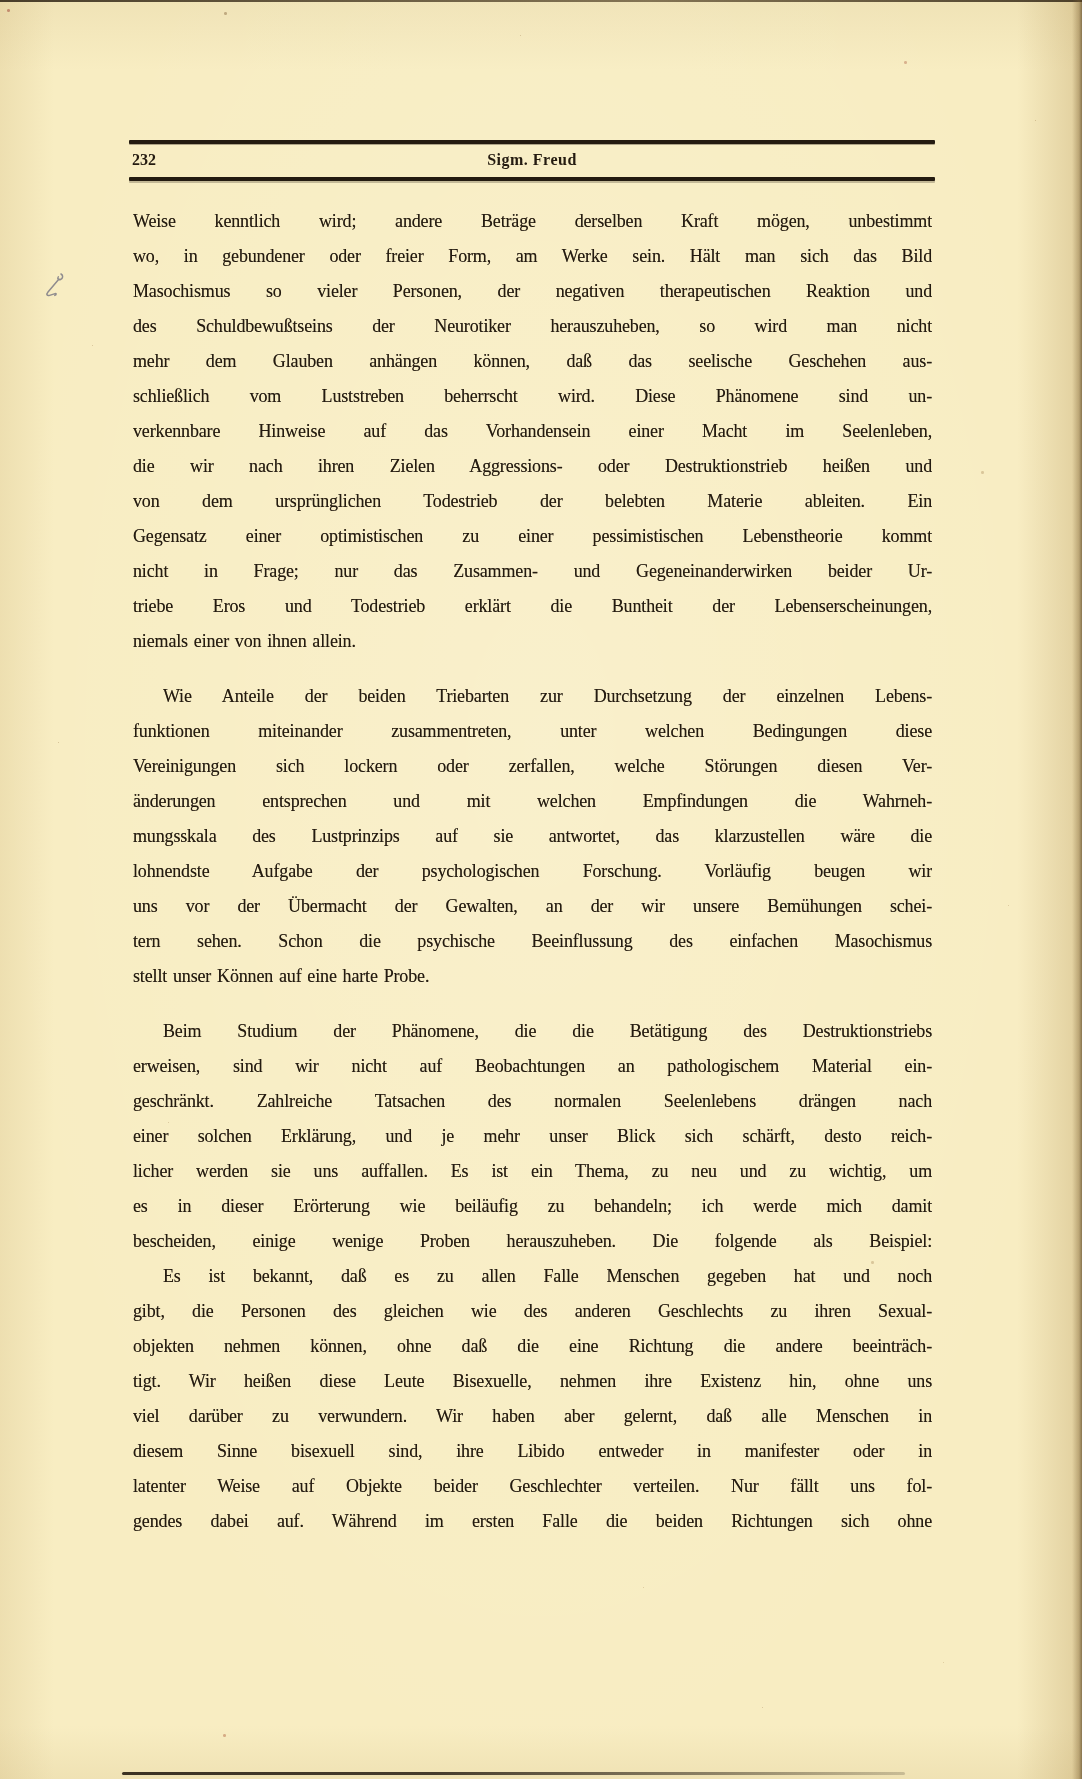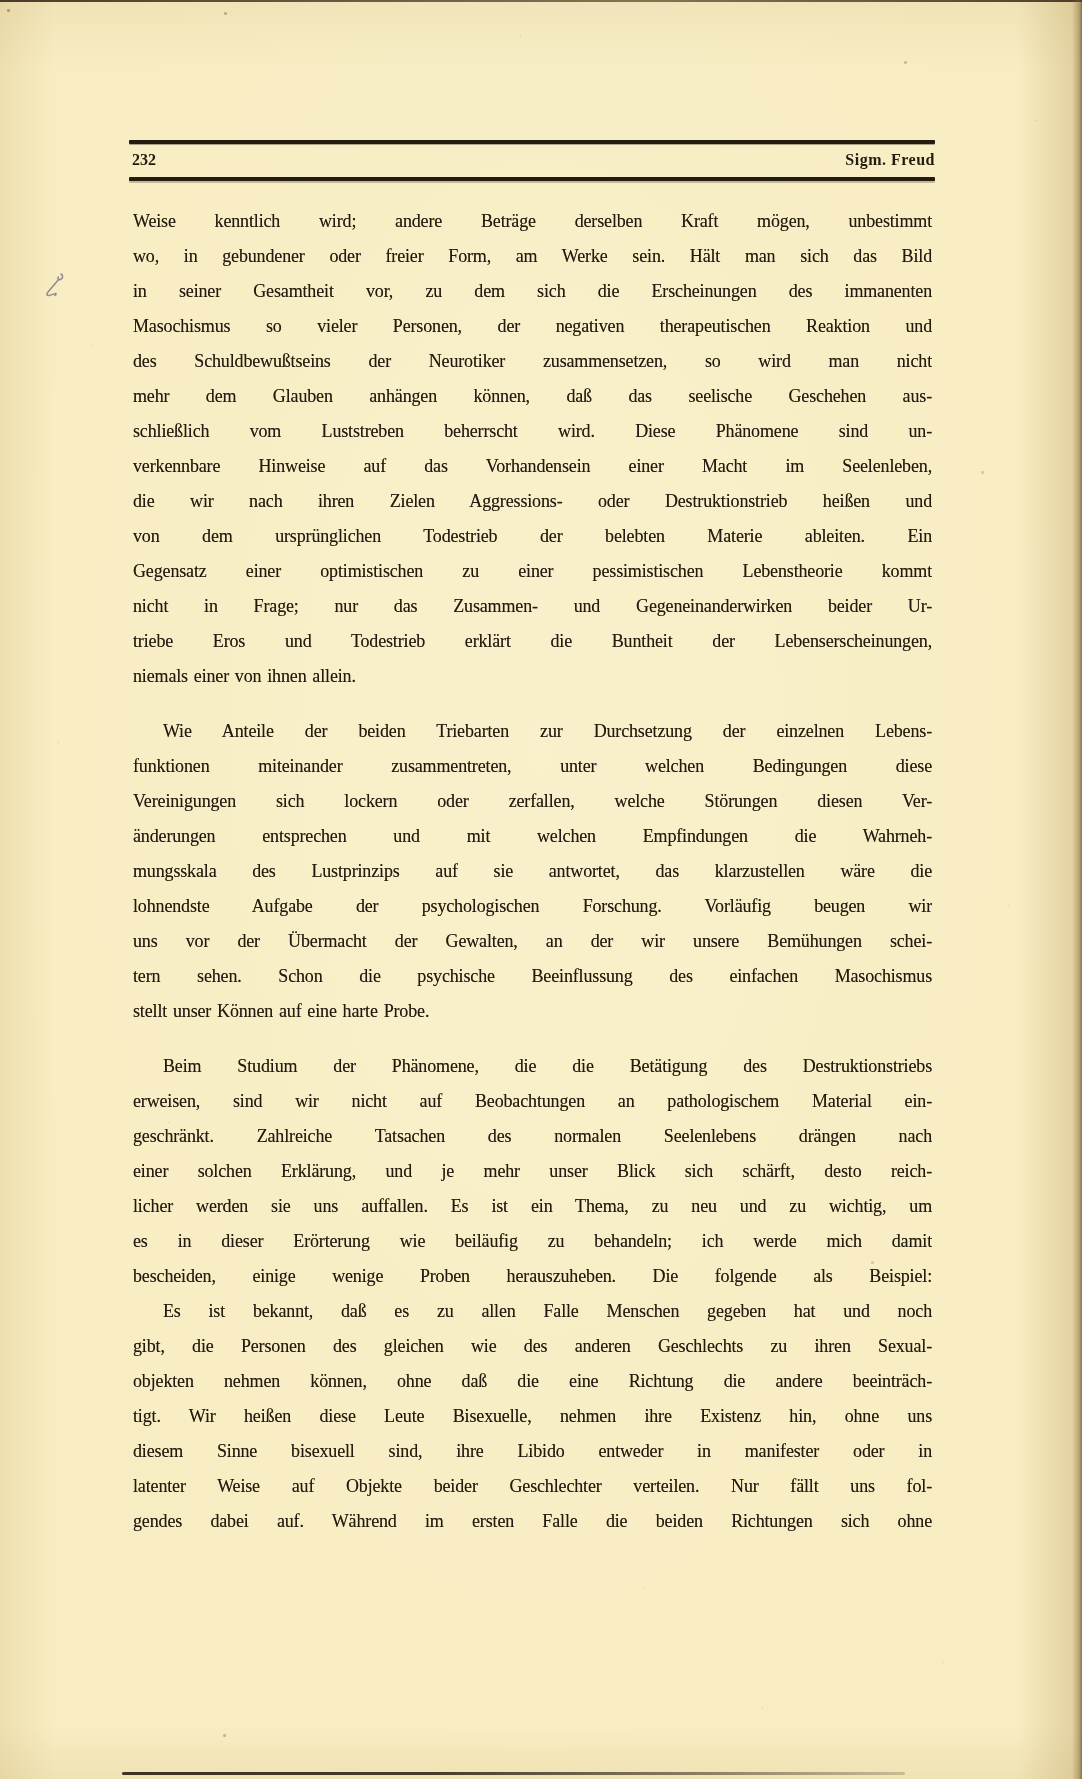--- a/index.html
+++ b/index.html
@@ -34,21 +34,21 @@
       643px 1587px 0 0 rgba(150,110,60,0.33),
       224px 1735px 0 1px rgba(165,75,45,0.40),
       762px 1707px 0 0 rgba(140,100,55,0.35),
       943px 1662px 0 0 rgba(150,110,60,0.32);}
   .rule{position:absolute;left:129px;width:806px;background:#241b10;border-radius:1px;}
   .rule-top{top:140px;height:4px;box-shadow:0 1px 0 rgba(36,27,16,0.35);}
   .rule-bottom{top:177px;height:4px;box-shadow:0 2px 0 rgba(36,27,16,0.25);}
   .running-head{position:absolute;left:129px;top:146px;width:806px;height:28px;
     font-weight:bold;font-size:16px;line-height:28px;}
   .pagenum{position:absolute;left:3px;top:0;}
-  .headtitle{position:absolute;left:0;right:0;top:0;text-align:right;letter-spacing:0.5px;}
+  .headtitle{position:absolute;left:0;right:0;top:0;text-align:center;letter-spacing:0.5px;}
   .body-text{position:absolute;left:133px;top:204px;width:799px;
     font-size:18px;letter-spacing:-0.15px;word-spacing:1.5px;
     text-shadow:0 0 0.5px rgba(36,27,16,0.55);}
   .para{margin:0;}
   .para.gap{margin-top:20px;}
   .line{height:35px;line-height:35px;overflow:hidden;
     text-align:justify;text-align-last:justify;}
   .line.last{text-align-last:left;}
   .line.indent{text-indent:30px;}
   .pencil{position:absolute;left:40px;top:268px;}
@@ -71,23 +71,22 @@
   <div class="running-head">
     <span class="pagenum">232</span>
     <span class="headtitle">Sigm. Freud</span>
   </div>
   <div class="rule rule-bottom"></div>
 
   <div class="body-text">
       <div class="para">
         <div class="line">Weise kenntlich wird; andere Beträge derselben Kraft mögen, unbestimmt</div>
         <div class="line">wo, in gebundener oder freier Form, am Werke sein. Hält man sich das Bild</div>
-        <div class="line">in seiner Gesamtheit vor, zu dem sich die Erscheinungen des immanenten</div>
         <div class="line">Masochismus so vieler Personen, der negativen therapeutischen Reaktion und</div>
-        <div class="line">des Schuldbewußtseins der Neurotiker zusammensetzen, so wird man nicht</div>
+        <div class="line">des Schuldbewußtseins der Neurotiker herauszuheben, so wird man nicht</div>
         <div class="line">mehr dem Glauben anhängen können, daß das seelische Geschehen aus-</div>
         <div class="line">schließlich vom Luststreben beherrscht wird. Diese Phänomene sind un-</div>
         <div class="line">verkennbare Hinweise auf das Vorhandensein einer Macht im Seelenleben,</div>
         <div class="line">die wir nach ihren Zielen Aggressions- oder Destruktionstrieb heißen und</div>
         <div class="line">von dem ursprünglichen Todestrieb der belebten Materie ableiten. Ein</div>
         <div class="line">Gegensatz einer optimistischen zu einer pessimistischen Lebenstheorie kommt</div>
         <div class="line">nicht in Frage; nur das Zusammen- und Gegeneinanderwirken beider Ur-</div>
         <div class="line">triebe Eros und Todestrieb erklärt die Buntheit der Lebenserscheinungen,</div>
         <div class="line last">niemals einer von ihnen allein.</div>
       </div>
@@ -109,20 +108,21 @@
         <div class="line">einer solchen Erklärung, und je mehr unser Blick sich schärft, desto reich-</div>
         <div class="line">licher werden sie uns auffallen. Es ist ein Thema, zu neu und zu wichtig, um</div>
         <div class="line">es in dieser Erörterung wie beiläufig zu behandeln; ich werde mich damit</div>
         <div class="line">bescheiden, einige wenige Proben herauszuheben. Die folgende als Beispiel:</div>
       </div>
       <div class="para">
         <div class="line indent">Es ist bekannt, daß es zu allen Falle Menschen gegeben hat und noch</div>
         <div class="line">gibt, die Personen des gleichen wie des anderen Geschlechts zu ihren Sexual-</div>
         <div class="line">objekten nehmen können, ohne daß die eine Richtung die andere beeinträch-</div>
         <div class="line">tigt. Wir heißen diese Leute Bisexuelle, nehmen ihre Existenz hin, ohne uns</div>
+        <div class="line">viel darüber zu verwundern. Wir haben aber gelernt, daß alle Menschen in</div>
         <div class="line">diesem Sinne bisexuell sind, ihre Libido entweder in manifester oder in</div>
         <div class="line">latenter Weise auf Objekte beider Geschlechter verteilen. Nur fällt uns fol-</div>
         <div class="line">gendes dabei auf. Während im ersten Falle die beiden Richtungen sich ohne</div>
       </div>
     </div>
 
   <div class="bottom-line"></div>
 </div>
 
 </body></html>

